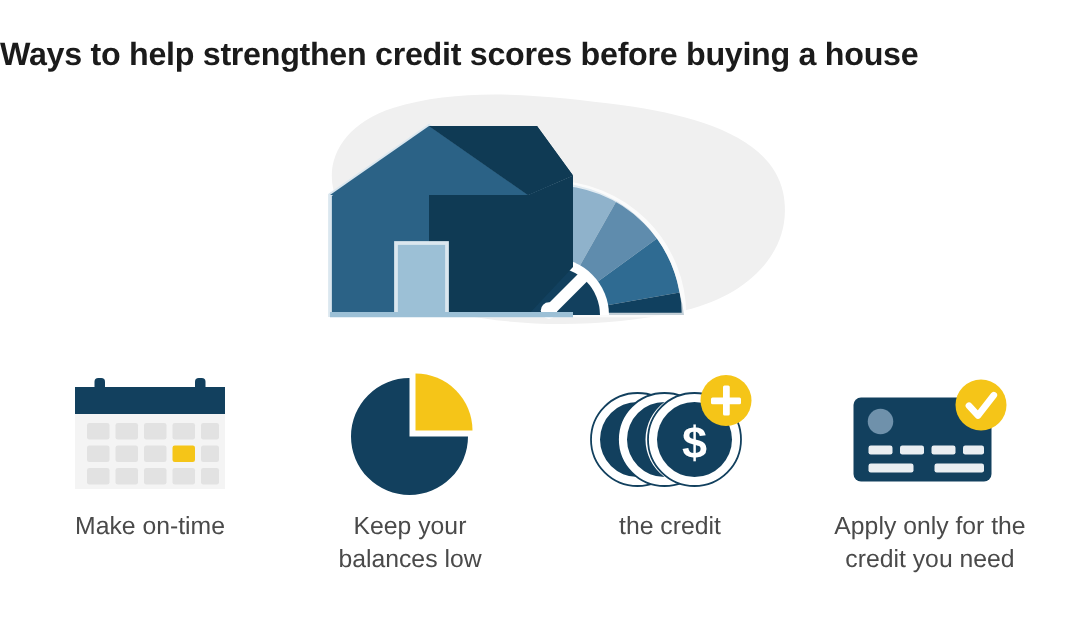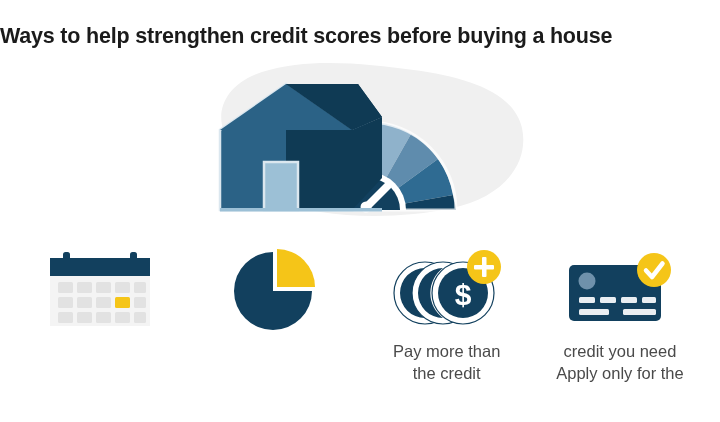--- a/index.html
+++ b/index.html
@@ -150,30 +150,35 @@
             <rect x="17" y="64" width="15" height="11" rx="1.5"></rect>
             <rect x="36" y="64" width="15" height="11" rx="1.5"></rect>
             <rect x="55" y="64" width="15" height="11" rx="1.5"></rect>
             <rect x="74" y="64" width="15" height="11" rx="1.5"></rect>
             <rect x="93" y="64" width="12" height="11" rx="1.5"></rect>
           </g>
           <rect x="74" y="49" width="15" height="11" rx="1.5" fill="#f5c518"></rect>
         </svg>
       </div>
       <div class="card-label">
+        <div>Make on-time</div>
       </div>
     </div>
 
     <div class="card">
       <div class="card-icon">
         <svg width="90" height="82" viewBox="0 0 90 82">
           <path d="M45 43 L45 4 A39 39 0 1 0 84 43 Z" fill="#12405e"></path>
           <path d="M49 39 L49 1 A38 38 0 0 1 87 39 Z" fill="#f5c518"></path>
         </svg>
       </div>
+      <div class="card-label">
+        <div>Keep your</div>
+        <div>balances low</div>
+      </div>
     </div>
 
     <div class="card">
       <div class="card-icon">
         <svg width="112" height="84" viewBox="0 0 112 84">
           <g>
             <circle cx="34" cy="46" r="31" fill="#ffffff" stroke="#12405e" stroke-width="1.2"></circle>
             <path d="M34 21 A25 25 0 0 0 34 71 A31 31 0 0 1 34 21 Z" fill="#12405e"></path>
           </g>
           <g>
@@ -186,21 +191,20 @@
             <text x="72" y="58" font-family="Liberation Sans, sans-serif" font-size="30" font-weight="bold" fill="#ffffff" text-anchor="middle">$</text>
           </g>
           <g>
             <circle cx="93" cy="20" r="17" fill="#f5c518"></circle>
             <rect x="91" y="10" width="4.5" height="20" rx="1" fill="#ffffff"></rect>
             <rect x="83" y="18" width="20" height="4.5" rx="1" fill="#ffffff"></rect>
           </g>
         </svg>
       </div>
       <div class="card-label">
-        <div>Pay more than</div>
         <div>the credit</div>
       </div>
     </div>
 
     <div class="card">
       <div class="card-icon">
         <svg width="118" height="84" viewBox="0 0 118 84">
           <rect x="8" y="18" width="92" height="56" rx="5" fill="#12405e"></rect>
           <circle cx="26" cy="34" r="8.5" fill="#6f91ab"></circle>
           <g fill="#e9eef2">
@@ -213,19 +217,19 @@
             <rect x="18" y="62" width="30" height="6" rx="1.5"></rect>
             <rect x="62" y="62" width="33" height="6" rx="1.5"></rect>
           </g>
           <g>
             <circle cx="93" cy="23" r="17" fill="#f5c518"></circle>
             <path d="M85 23.5 L91 30 L101.5 16.5" fill="none" stroke="#ffffff" stroke-width="4.5" stroke-linecap="round" stroke-linejoin="round"></path>
           </g>
         </svg>
       </div>
       <div class="card-label">
+        <div>Apply only for the</div>
         <div>credit you need</div>
-        <div>Apply only for the</div>
       </div>
     </div>
 
   </div>
 </div>
 
 </body></html>

